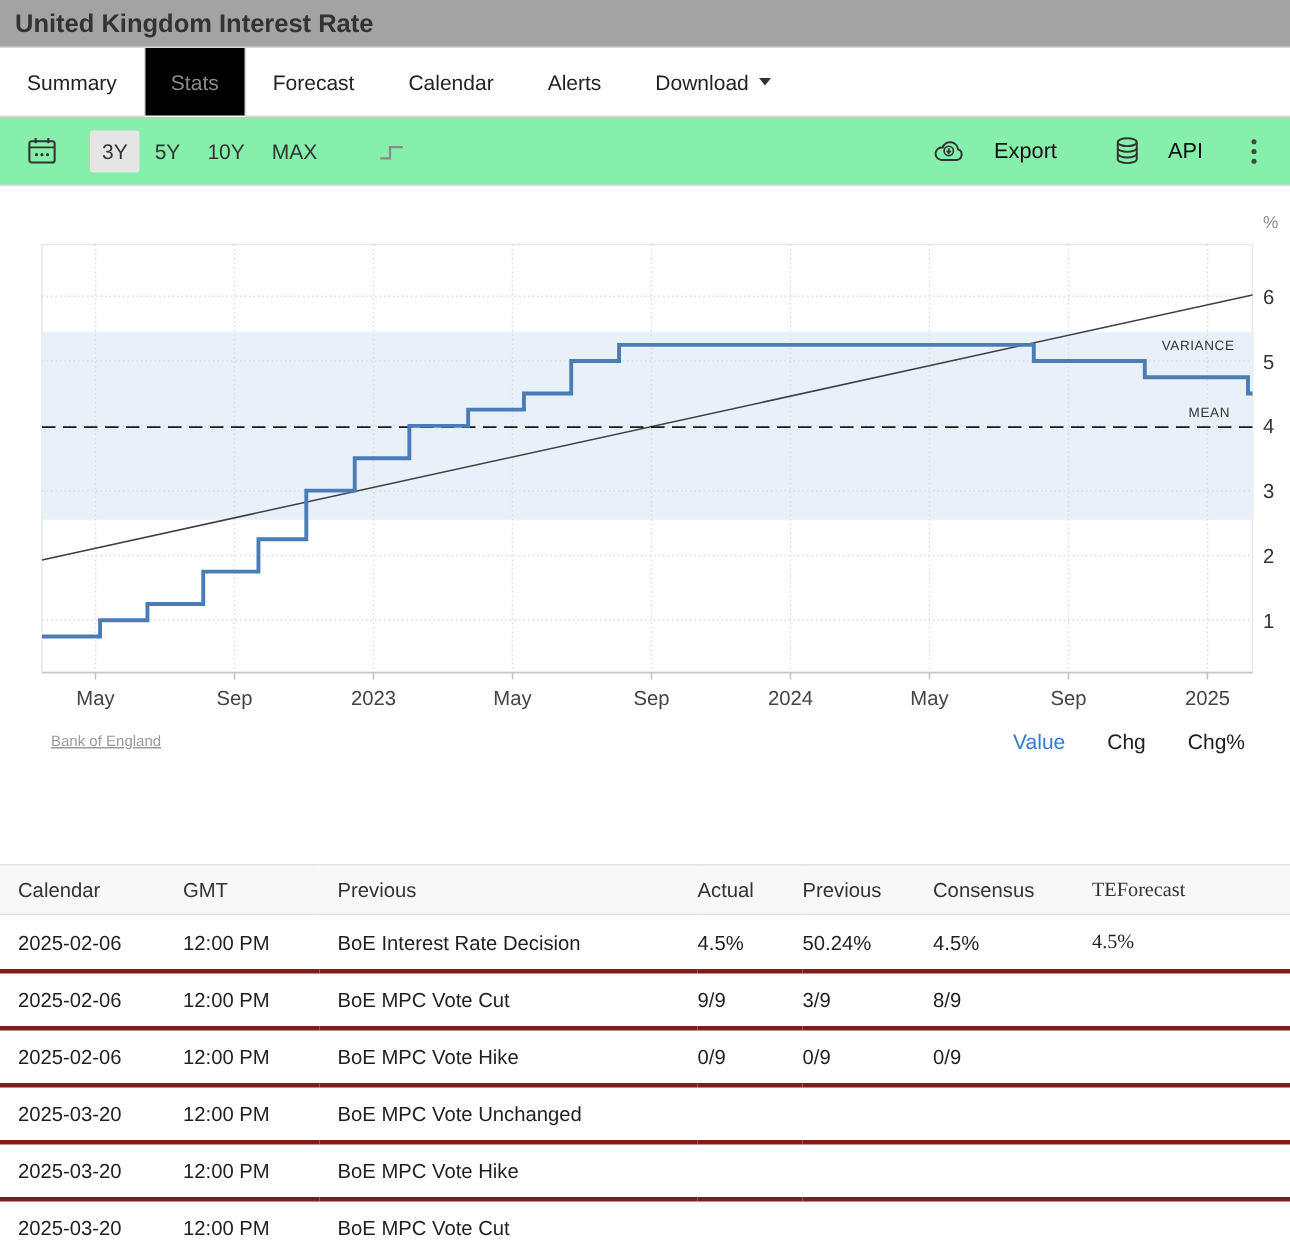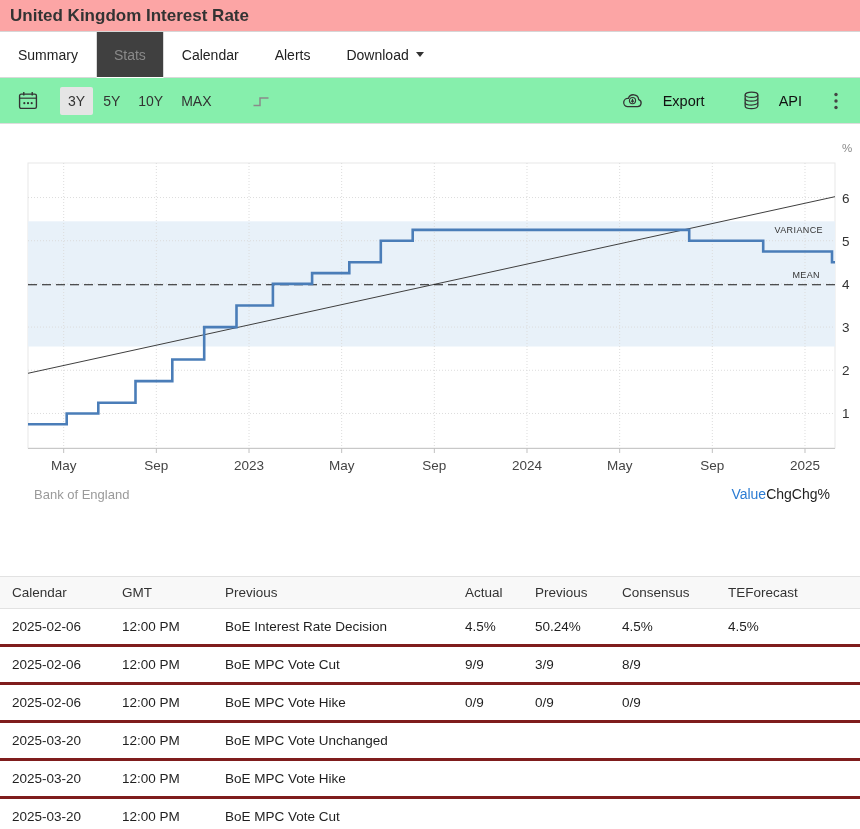--- a/index.html
+++ b/index.html
@@ -1,71 +1,74 @@
 <!DOCTYPE html>
 <html><head>
 <meta charset="utf-8">
 <style>
   html,body{margin:0;padding:0;background:#fff;}
   body{width:860px;height:829px;overflow:hidden;font-family:"Liberation Sans",sans-serif;color:#222;-webkit-font-smoothing:antialiased;}
 
   
-  .title-bar{background:#fca5a5;border-bottom:1px solid #d6d6d6;padding:6px 10px;height:19px;}
+  .title-bar{background:#a3a3a3;border-bottom:1px solid #d6d6d6;padding:6px 10px;height:19px;}
   .title-bar h1{margin:0;font-size:17px;line-height:19px;font-weight:bold;color:#333;}
 
   
   .tabs{display:flex;border-bottom:1px solid #d9d9d9;background:#fff;height:45px;text-align:right;}
   .tab{display:flex;align-items:center;padding:0 17px;font-size:14px;color:#222;cursor:pointer;border:1px solid transparent;border-top:none;margin-bottom:-1px;}
-  .tab.active{border-left:1px solid #d9d9d9;border-right:1px solid #d9d9d9;border-bottom:1px solid #fff;color:#8a8a8a;background:#404040;}
+  .tab.active{border-left:1px solid #d9d9d9;border-right:1px solid #d9d9d9;border-bottom:1px solid #fff;color:#8a8a8a;background:#000000;}
   .caret-down{display:inline-block;width:0;height:0;border-left:4px solid transparent;border-right:4px solid transparent;border-top:5px solid #333;margin-left:7px;}
 
   
   .toolbar{height:46px;background:#86efac;border-bottom:1px solid #ddd;display:flex;align-items:center;padding:0 14px;box-sizing:border-box;}
   .icon-btn{display:flex;align-items:center;justify-content:center;cursor:pointer;background:none;border:none;padding:4px;}
   .ranges{display:flex;gap:2px;margin-left:18px;}
   .range-btn{font-size:14px;color:#333;padding:6px 8px;border-radius:2px;cursor:pointer;background:none;border:none;font-family:inherit;}
   .range-btn.active{background:#e5e5e5;}
   .step-icon-wrap{margin-left:28px;}
   .compare-input{margin-left:28px;width:256px;height:32px;border:1px solid #cfcfcf;border-radius:2px;font-size:14px;font-family:inherit;padding:0 12px;color:#333;background:#fff;}
   .compare-input::placeholder{color:#999;}
   .toolbar-spacer{flex:1;}
   .tool-action{display:flex;align-items:center;gap:19px;font-size:14.5px;color:#111;cursor:pointer;background:none;border:none;font-family:inherit;padding:4px 2px;}
   .tool-action + .tool-action{margin-left:34px;}
   .kebab-wrap{margin-left:26px;margin-right:4px;}
 
   
   .chart-card{background:#fff;}
   #chart-svg{display:block;}
   .chart-footer{display:flex;justify-content:space-between;align-items:center;padding:6px 30px 0 34px;}
-  .source{color:#9a9a9a;font-size:13px;}
-  .links{display:flex;font-size:14px;}
+  .source{color:#9a9a9a;font-size:10px;text-decoration:underline;}
+  .links{display:flex;gap:28px;font-size:14px;}
   .link{color:#1f1f1f;cursor:pointer;}
   .link.active{color:#2b7cd3;}
 
   
   .table-wrap{margin-top:74px;}
   table{width:100%;border-collapse:collapse;font-size:13.5px;table-layout:fixed;}
   thead th{background:#f8f8f8;border-top:1px solid #e2e2e2;border-bottom:1px solid #e2e2e2;font-weight:normal;color:#333;text-align:left;padding:8px 0 8px 12px;}
   tbody td{border-bottom:3px solid #7f1d1d;color:#1f1f1f;text-align:left;padding:10px 0 10px 12px;white-space:nowrap;overflow:hidden;}
   th.num,td.num{text-align:left;padding-left:0;padding-right:12px;}
-  th.pr32,td.pr32{}
+  th.pr32,td.pr32{font-family:Liberation Serif, serif;}
 </style>
 </head>
 <body>
 
 <div class="title-bar">
   <h1>United Kingdom Interest Rate</h1>
 </div>
 
 <div class="tabs">
   <div class="tab">
       <span>Summary</span>
     </div>
   <div class="tab active">
       <span>Stats</span>
+    </div>
+  <div class="tab">
+      <span>Forecast</span>
     </div>
   <div class="tab">
       <span>Calendar</span>
     </div>
   <div class="tab">
       <span>Alerts</span>
     </div>
   <div class="tab">
     <span>Download</span>
     <span class="caret-down"></span>

